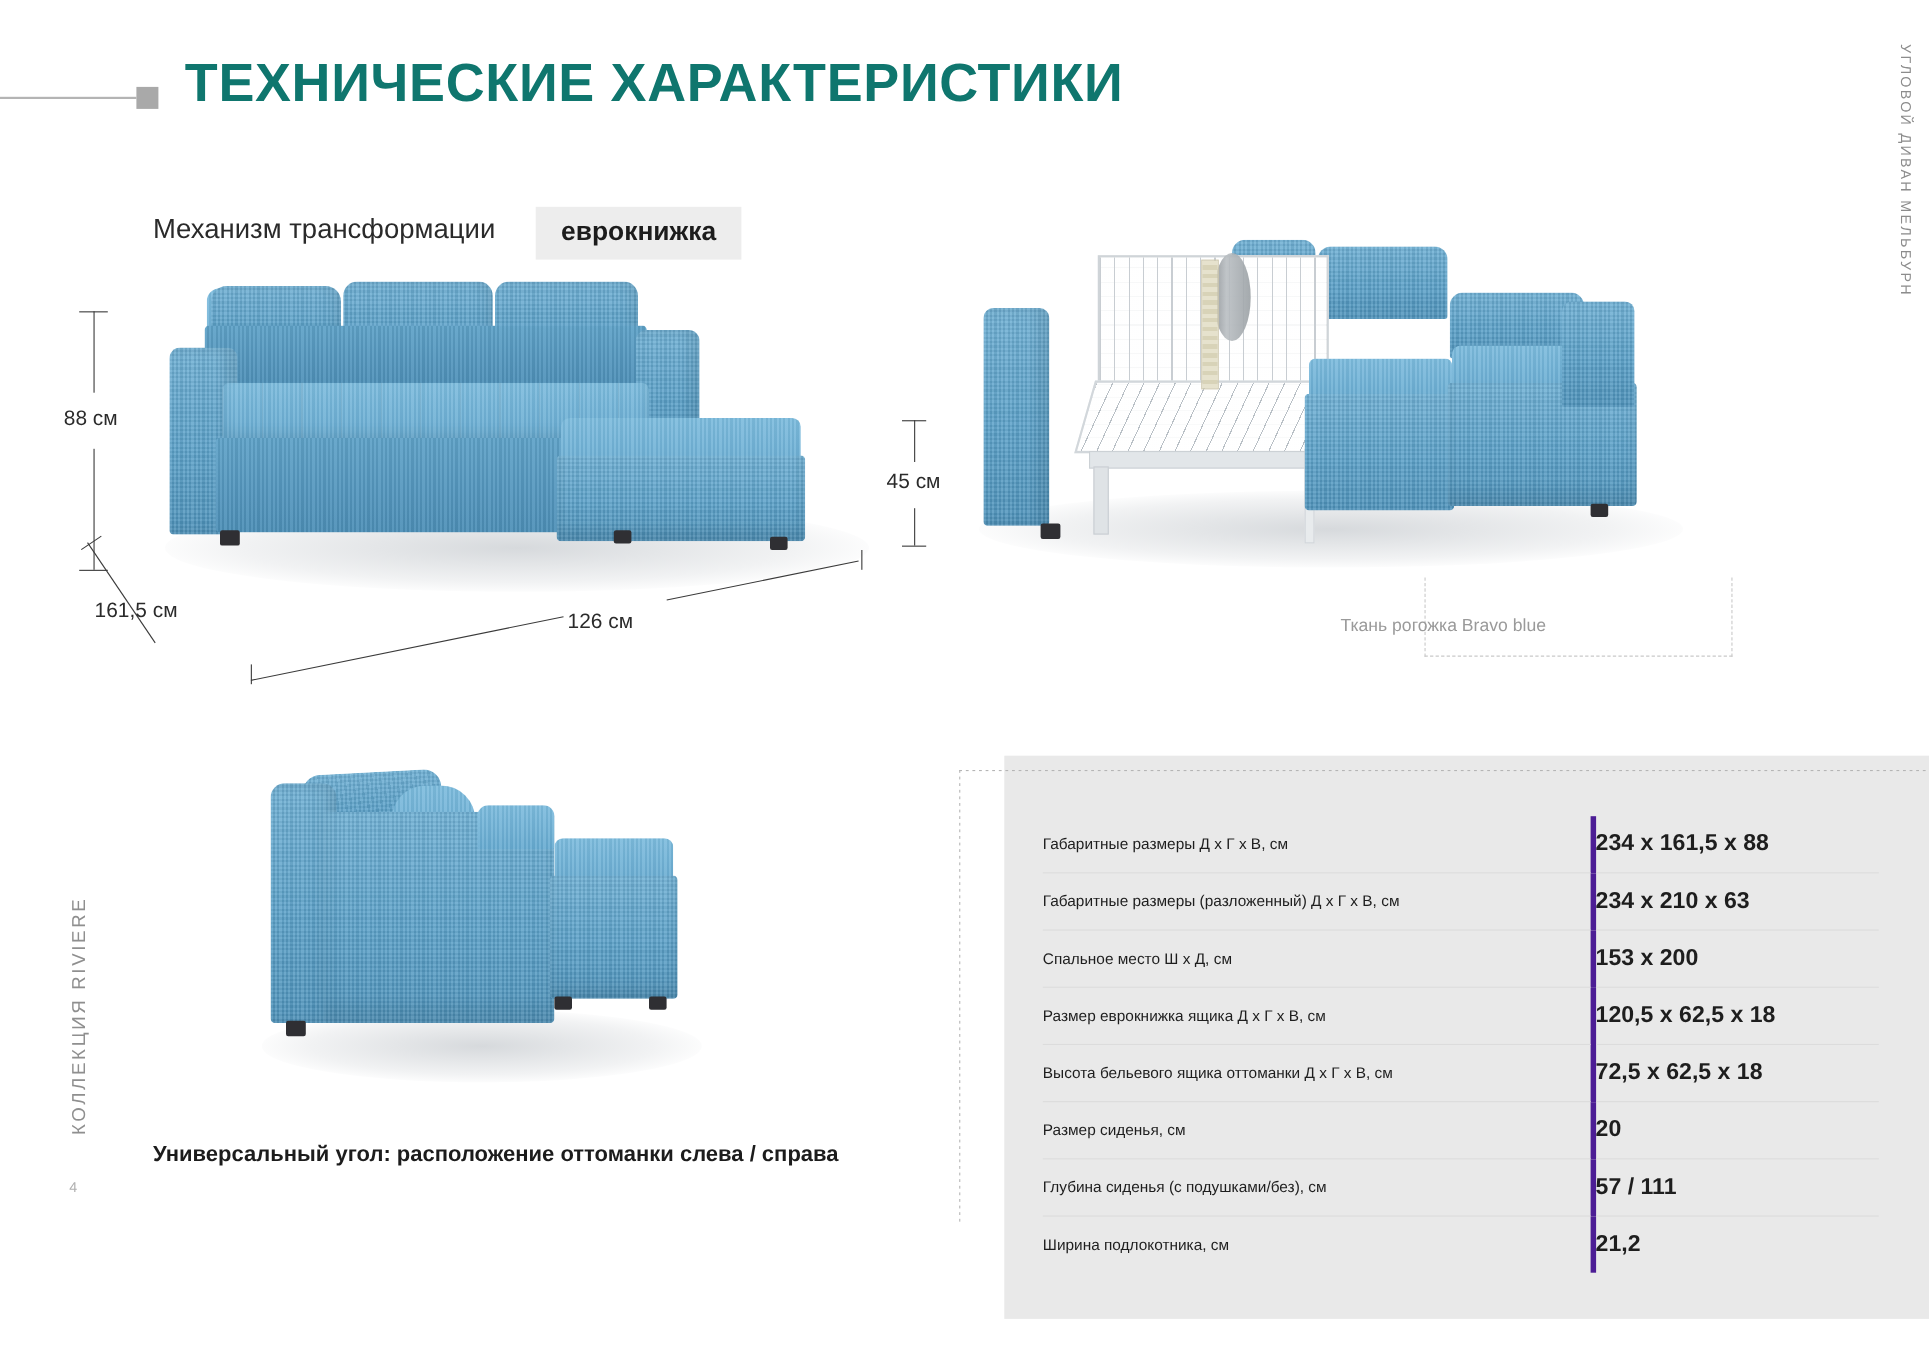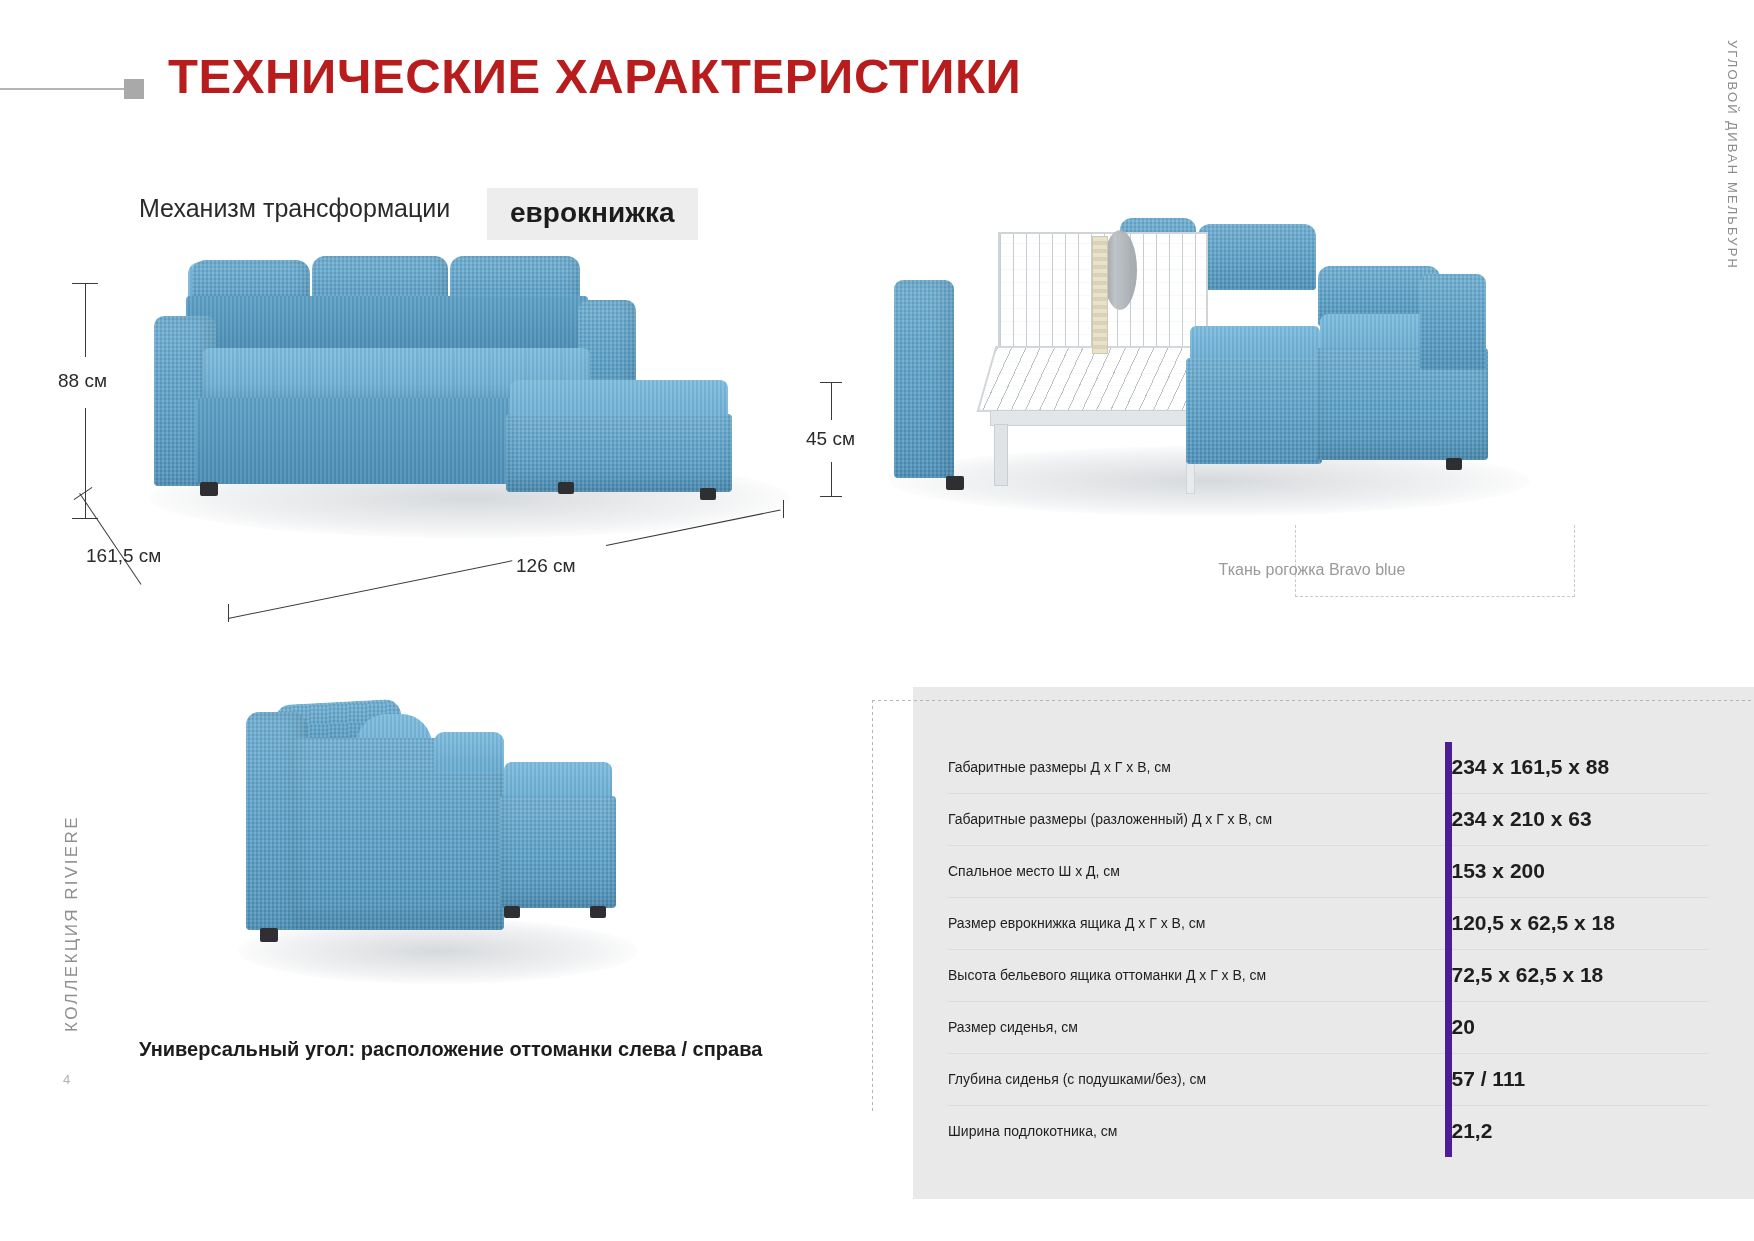--- a/index.html
+++ b/index.html
@@ -16,21 +16,21 @@
     position: absolute; left: 0; top: 88px; width: 124px; height: 2px;
     background: #b4b4b4;
   }
   .hdr-square {
     position: absolute; left: 124px; top: 79px; width: 20px; height: 20px;
     background: #a9a9a9;
   }
   .hdr-title {
     position: absolute; left: 168px; top: 48px;
     font-size: 49px; font-weight: 700; letter-spacing: 0.6px;
-    color: #b91c1c; white-space: nowrap;
+    color: #0f766e; white-space: nowrap;
     font-family: "Liberation Sans", sans-serif;
   }
 
   
   .side-right {
     position: absolute; right: 14px; top: 40px;
     writing-mode: vertical-rl;
     font-size: 13px; letter-spacing: 2.1px; color: #8c8c8c;
     white-space: nowrap;
   }
@@ -46,21 +46,21 @@
   }
 
   
   .mech-label {
     position: absolute; left: 139px; top: 194px;
     font-size: 25px; color: #2a2a2a; white-space: nowrap;
   }
   .mech-badge {
     position: absolute; left: 487px; top: 188px;
     background: #ededed; padding: 9px 23px 11px 23px;
-    font-size: 28px; font-weight: 700; color: #1c1c1c; white-space: nowrap;
+    font-size: 24px; font-weight: 700; color: #1c1c1c; white-space: nowrap;
   }
 
   
   .photo { position: absolute; }
 
   .sofa-shadow {
     position: absolute; border-radius: 50%;
     background: radial-gradient(ellipse at center, rgba(120,130,140,0.30) 0%, rgba(120,130,140,0.10) 55%, rgba(255,255,255,0) 75%);
     pointer-events: none;
   }
@@ -122,21 +122,21 @@
   .spec-table td {
     font-size: 14px; color: #1e1e1e;
     padding: 13px 0 14px 0;
     border-bottom: 1px solid #dcdcdc;
     vertical-align: middle;
   }
   .spec-table tr:last-child td { border-bottom: none; }
   .spec-table td.k { width: 500px; padding-right: 18px; }
   .spec-table td.v {
     font-weight: 700; font-size: 21px; 
-    border-left: 7px solid #4c1d95; white-space: nowrap;
+    border-left: 5px solid #4c1d95; white-space: nowrap;
   }
 
   .bottom-cap {
     position: absolute; left: 139px; top: 1038px;
     font-size: 20px; font-weight: 700; color: #1c1c1c; white-space: nowrap;
   }
 </style>
 </head>
 <body>
 

